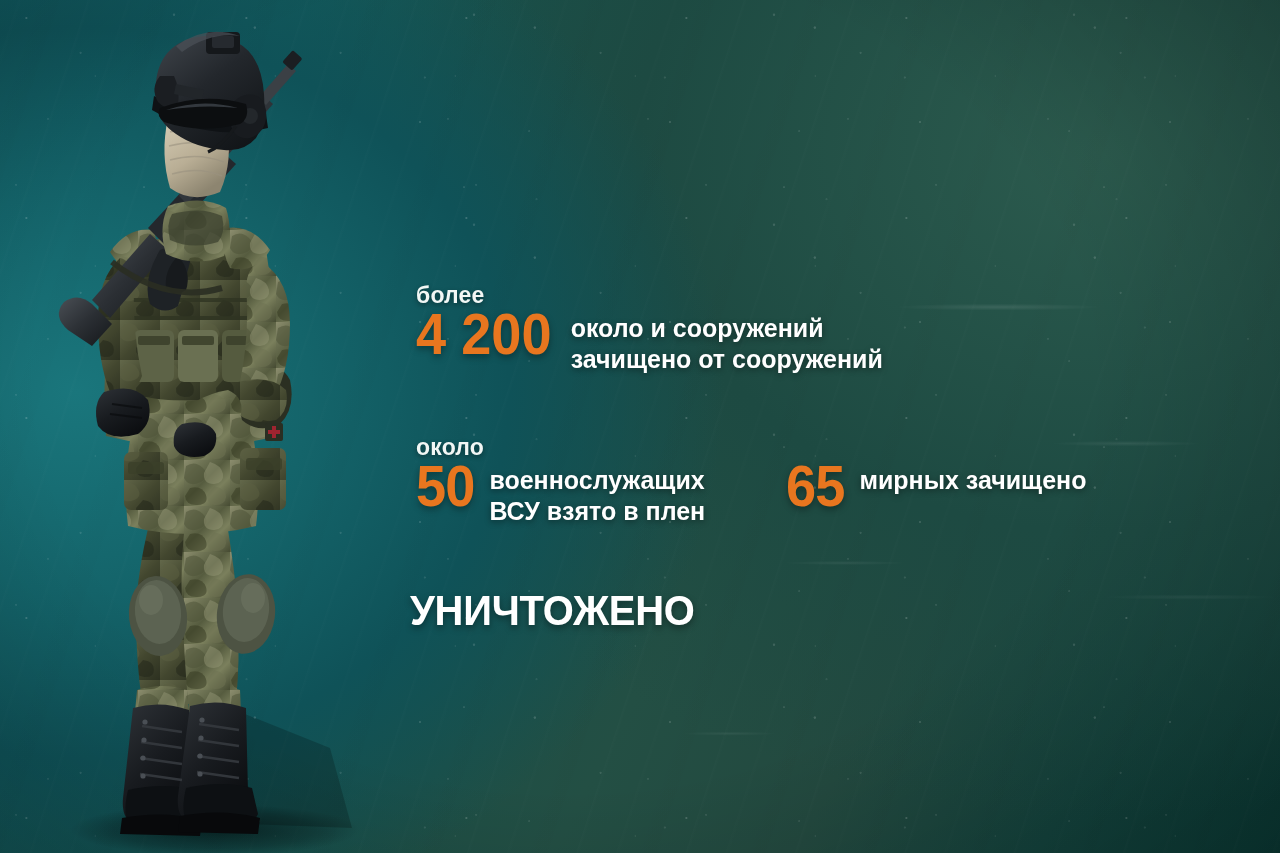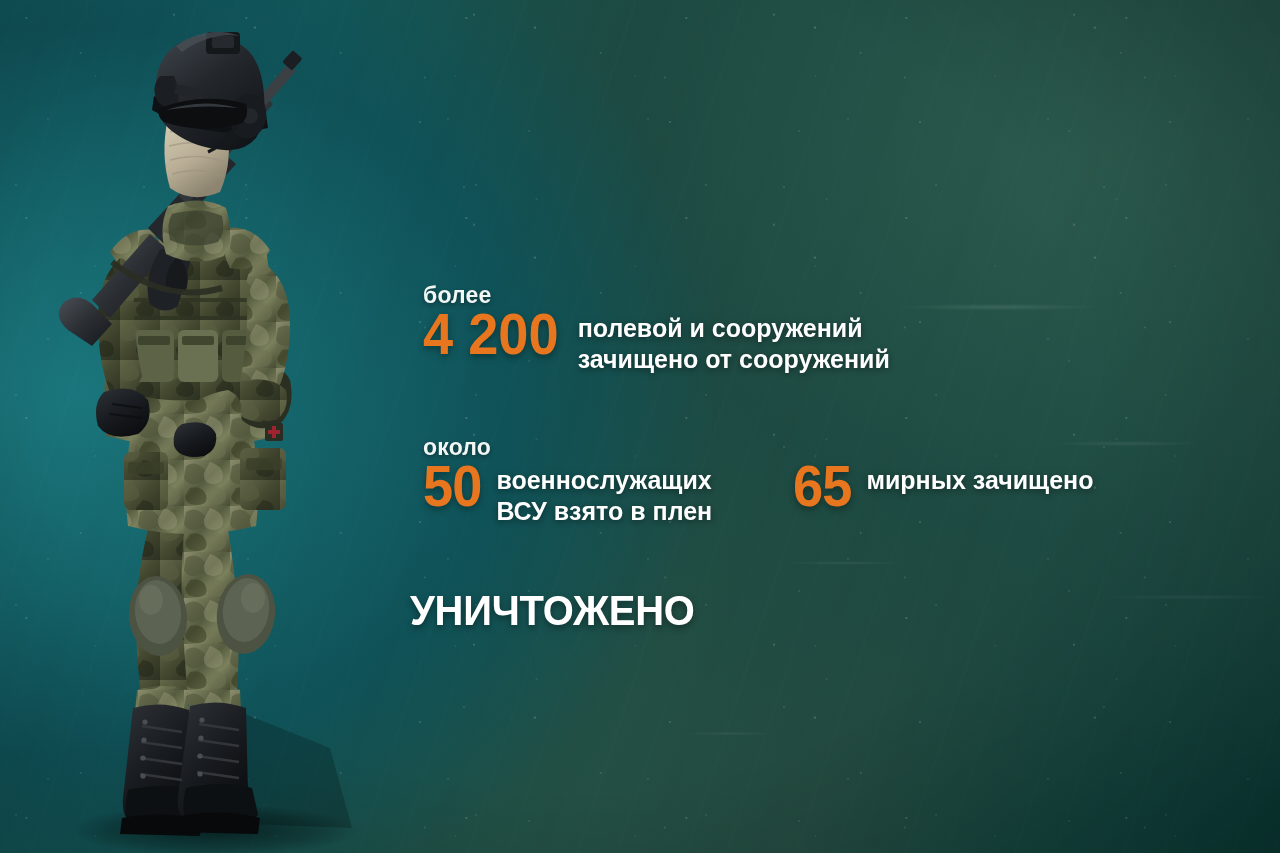--- a/index.html
+++ b/index.html
@@ -98,21 +98,21 @@
     line-height:0.98;
     white-space:nowrap;
     text-shadow:0 3px 9px rgba(0,0,0,.40);
   }
   .hl1 { font-size:71px; color:#ffffff; transform:scaleX(.93); transform-origin:left center; }
   .hl2 { font-size:71px; margin-top:8px; transform:scaleX(.93); transform-origin:left center; }
   .hl2 .city { color:#e8761f; }
   .hl2 .rest { color:#ffffff; }
 
   
-  .stat-group { position:absolute; left:15px; }
+  .stat-group { position:absolute; left:8px; }
   .g1 { top:282px; }
   .g2 { top:434px; }
   .g3 { top:664px; }
 
   .prefix {
     font-size:23px;
     font-weight:bold;
     color:#f2f7f5;
     letter-spacing:.2px;
     margin-bottom:2px;
@@ -376,21 +376,21 @@
 
   <div class="content">
 
 
     <div class="stat-group g1">
       <div class="prefix">более</div>
       <div class="row">
         <div class="col">
           <div class="big-num num-4200">4 200</div>
           <div class="desc">
-            <span>полевой и сооружений</span>
+            <span>около и сооружений</span>
             <span>зачищено от сооружений</span>
           </div>
         </div>
       </div>
     </div>
 
     <div class="stat-group g2">
       <div class="prefix">около</div>
       <div class="row">
         <div class="col col-a">

